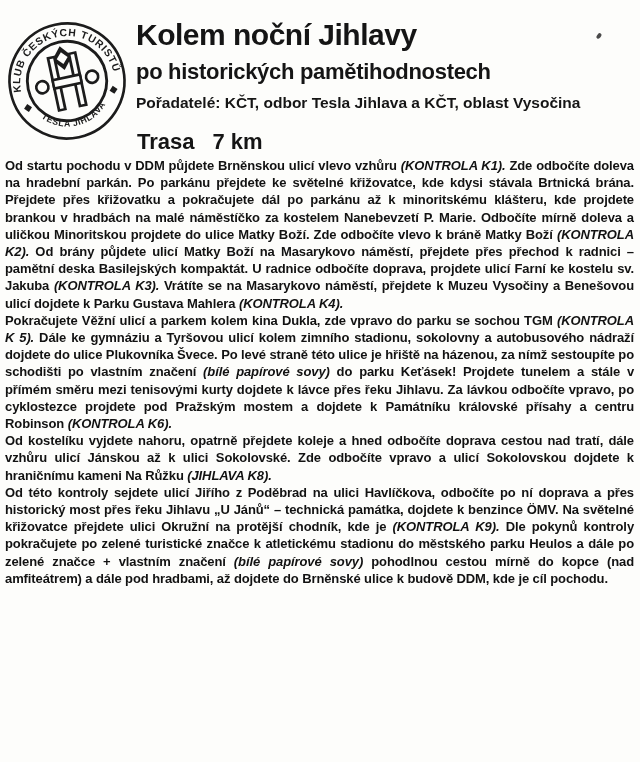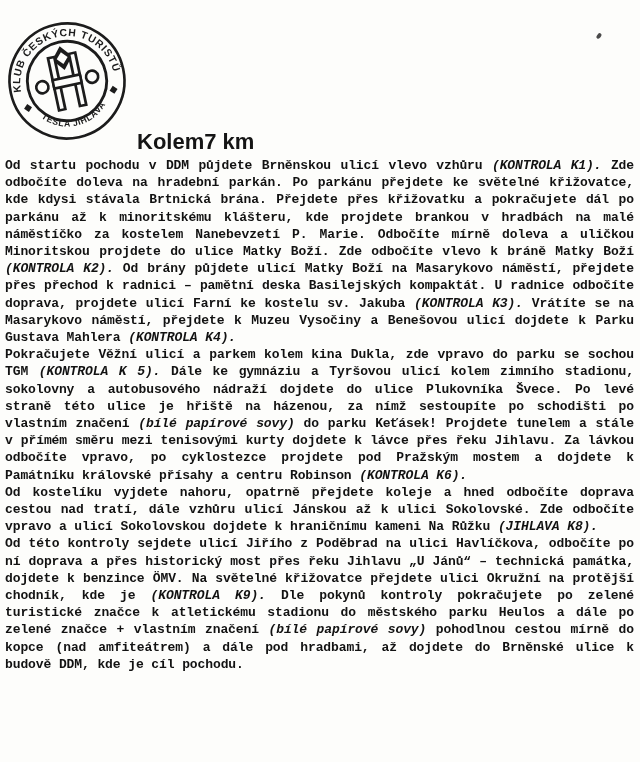--- a/index.html
+++ b/index.html
@@ -34,38 +34,37 @@
     margin-top: 7px; white-space: nowrap;
   }
   .organizers {
     font-size: 15.5px; font-weight: bold;
     margin-top: 9px; white-space: nowrap;
   }
   .trasa {
     position: absolute; left: 137px; top: 129px;
     font-size: 22px; font-weight: bold; white-space: nowrap;
   }
-  .trasa .distance { }
+  .trasa .distance { margin-left: 18px; }
   
   .speck {
     position: absolute; left: 597px; top: 33px;
     width: 4px; height: 6px; background: #4a4a4a;
     border-radius: 45% 55% 50% 50%;
     transform: rotate(38deg);
   }
   
   .route-text {
     position: absolute; left: 5px; top: 157px; width: 629px;
     font-size: 13px; font-weight: bold;
     line-height: 17.2px;
     letter-spacing: -0.1px;
     text-align: justify;
     text-align-last: left;
     color: #121212;
-    font-family: Liberation Mono, monospace;
   }
   .route-text p { margin: 0; }
   .seg { font-style: normal; }
   .seg-bi { font-style: italic; }
 </style>
 </head>
 <body>
 
 <div class="page">
 
@@ -97,23 +96,28 @@
         <rect x="66" y="33" width="9" height="55" fill="#1c1c1c"></rect>
         <rect x="68.7" y="35.5" width="3.6" height="50" fill="#fdfdfb"></rect>
         <rect x="45" y="55" width="30" height="11" fill="#1c1c1c"></rect>
         <rect x="47.5" y="57.7" width="25" height="5.6" fill="#fdfdfb"></rect>
         <circle cx="35" cy="61" r="6" fill="none" stroke="#1c1c1c" stroke-width="2.6"></circle>
         <circle cx="85" cy="61" r="6" fill="none" stroke="#1c1c1c" stroke-width="2.6"></circle>
       </g>
     </svg>
   </div>
 
+  <div class="header-text">
+    <div class="title">Kolem noční Jihlavy</div>
+    <div class="subtitle">po historických pamětihodnostech</div>
+    <div class="organizers">Pořadatelé: KČT, odbor Tesla Jihlava a KČT, oblast Vysočina</div>
+  </div>
 
   <div class="trasa">
-    <span>Kolem</span><span class="distance">7 km</span>
+    <span>Trasa</span><span class="distance">7 km</span>
   </div>
 
   <div class="speck"></div>
 
   <div class="route-text">
       <p><span class="seg">Od startu pochodu v DDM půjdete Brněnskou ulicí vlevo vzhůru </span><span class="seg-bi">(KONTROLA K1).</span><span class="seg"> Zde odbočíte doleva na hradební parkán. Po parkánu přejdete ke světelné křižovatce, kde kdysi stávala Brtnická brána. Přejdete přes křižovatku a pokračujete dál po parkánu až k minoritskému klášteru, kde projdete brankou v hradbách na malé náměstíčko za kostelem Nanebevzetí P. Marie. Odbočíte mírně doleva a uličkou Minoritskou projdete do ulice Matky Boží. Zde odbočíte vlevo k bráně Matky Boží </span><span class="seg-bi">(KONTROLA K2).</span><span class="seg"> Od brány půjdete ulicí Matky Boží na Masarykovo náměstí, přejdete přes přechod k radnici – pamětní deska Basilejských kompaktát. U radnice odbočíte doprava, projdete ulicí Farní ke kostelu sv. Jakuba </span><span class="seg-bi">(KONTROLA K3).</span><span class="seg"> Vrátíte se na Masarykovo náměstí, přejdete k Muzeu Vysočiny a Benešovou ulicí dojdete k Parku Gustava Mahlera </span><span class="seg-bi">(KONTROLA K4).</span></p>
       <p><span class="seg">Pokračujete Věžní ulicí a parkem kolem kina Dukla, zde vpravo do parku se sochou TGM </span><span class="seg-bi">(KONTROLA K 5).</span><span class="seg"> Dále ke gymnáziu a Tyršovou ulicí kolem zimního stadionu, sokolovny a autobusového nádraží dojdete do ulice Plukovníka Švece. Po levé straně této ulice je hřiště na házenou, za nímž sestoupíte po schodišti po vlastním značení </span><span class="seg-bi">(bílé papírové sovy)</span><span class="seg"> do parku Keťásek! Projdete tunelem a stále v přímém směru mezi tenisovými kurty dojdete k lávce přes řeku Jihlavu. Za lávkou odbočíte vpravo, po cyklostezce projdete pod Pražským mostem a dojdete k Památníku královské přísahy a centru Robinson </span><span class="seg-bi">(KONTROLA K6).</span></p>
       <p><span class="seg">Od kostelíku vyjdete nahoru, opatrně přejdete koleje a hned odbočíte doprava cestou nad tratí, dále vzhůru ulicí Jánskou až k ulici Sokolovské. Zde odbočíte vpravo a ulicí Sokolovskou dojdete k hraničnímu kameni Na Růžku </span><span class="seg-bi">(JIHLAVA K8).</span></p>
       <p><span class="seg">Od této kontroly sejdete ulicí Jiřího z Poděbrad na ulici Havlíčkova, odbočíte po ní doprava a přes historický most přes řeku Jihlavu „U Jánů“ – technická památka, dojdete k benzince ÖMV. Na světelné křižovatce přejdete ulici Okružní na protější chodník, kde je </span><span class="seg-bi">(KONTROLA K9).</span><span class="seg"> Dle pokynů kontroly pokračujete po zelené turistické značce k atletickému stadionu do městského parku Heulos a dále po zelené značce + vlastním značení </span><span class="seg-bi">(bílé papírové sovy)</span><span class="seg"> pohodlnou cestou mírně do kopce (nad amfiteátrem) a dále pod hradbami, až dojdete do Brněnské ulice k budově DDM, kde je cíl pochodu.</span></p>
     </div>

